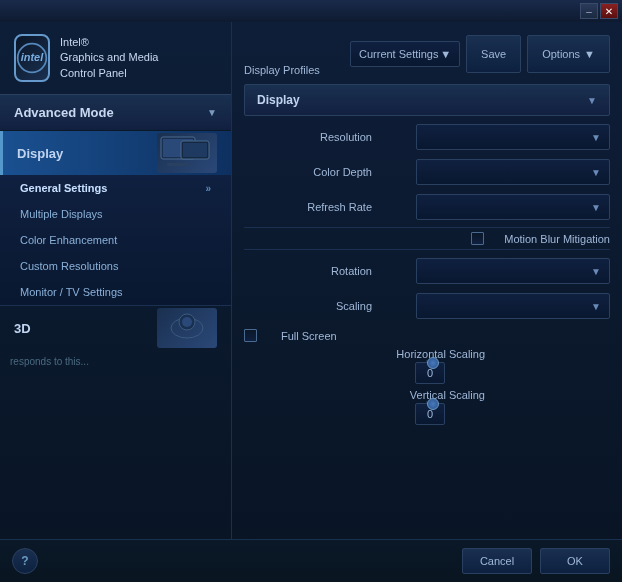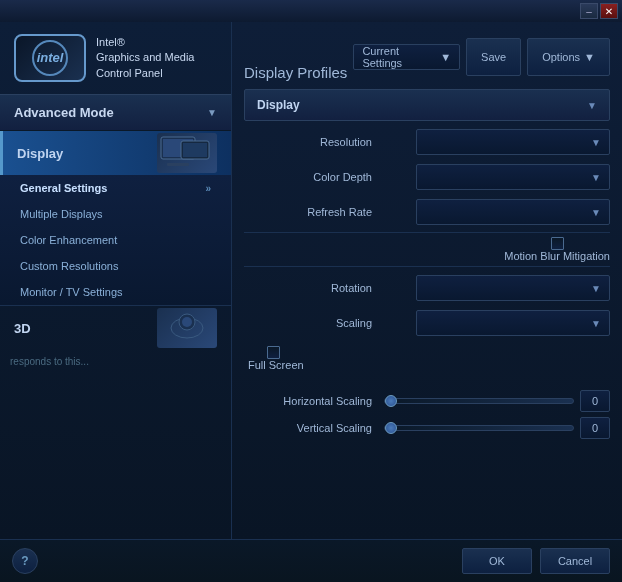--- a/index.html
+++ b/index.html
@@ -56,21 +56,21 @@
       border-right: 1px solid #1a3050;
     }
 
     .sidebar-logo {
       padding: 12px 14px;
       display: flex;
       align-items: center;
       gap: 10px;
     }
     .intel-logo {
-      width: 72px;
+      width: 36px;
       height: 48px;
       border: 2px solid #6699cc;
       border-radius: 8px;
       display: flex;
       align-items: center;
       justify-content: center;
       color: #6699cc;
       font-size: 11px;
       font-style: italic;
       font-weight: bold;
@@ -169,21 +169,21 @@
 
     
     .profiles-row {
       display: flex;
       align-items: center;
       margin-bottom: 8px;
       gap: 6px;
     }
     .profiles-label {
       color: #a0b8d8;
-      font-size: 15px;
+      font-size: 11px;
       min-width: 100px;
       margin-top: 32px;
     }
     .profiles-dropdown {
       flex: 1;
       height: 26px;
       background: linear-gradient(to bottom, #0f2040, #091830);
       border: 1px solid #2a4060;
       border-radius: 2px;
       color: #a0b8d8;
@@ -262,41 +262,41 @@
       display: flex;
       align-items: center;
       justify-content: flex-end;
       margin-bottom: 6px;
       padding: 4px 0;
       border-top: 1px solid #1a3050;
       border-bottom: 1px solid #1a3050;
     }
     .checkbox-item {
       display: flex;
-      align-items: center;
-      gap: 0;
-      color: #a0b8d8;
-      font-size: 11px;
-      cursor: pointer;
-      flex-direction: column;
+      align-items: flex-end;
+      gap: 20px;
+      color: #a0b8d8;
+      font-size: 11px;
+      cursor: pointer;
     }
     .checkbox-box {
       width: 13px;
       height: 13px;
       border: 1px solid #4a6a90;
       background: linear-gradient(to bottom, #0a1828, #0f2040);
       border-radius: 1px;
       flex-shrink: 0;
     }
 
     
     .slider-row {
       display: flex;
       align-items: center;
       margin-bottom: 5px;
+      flex-direction: column;
     }
     .slider-label {
       width: 140px;
       color: #a0b8d8;
       font-size: 11px;
       text-align: right;
       padding-right: 12px;
       flex-shrink: 0;
     }
     .slider-track {
@@ -330,21 +330,21 @@
       align-items: center;
       justify-content: center;
       margin-left: 6px;
       border-radius: 2px;
     }
 
     
     .full-screen-row {
       display: flex;
       align-items: center;
-      margin-bottom: 16px;
+      margin-bottom: 3px;
       padding: 3px 0;
     }
     .full-screen-label {
       padding-left: 4px;
       color: #a0b8d8;
       font-size: 11px;
     }
 
     
     .bottom-bar {
@@ -566,15 +566,15 @@
       </div>
       <div class="slider-value">0</div>
     </div>
 
   </div>
 </div>
 
 <div class="bottom-bar">
   <div class="btn-help">?</div>
   <div style="flex:1;"></div>
+  <div class="btn-action">Cancel</div>
   <div class="btn-action">OK</div>
-  <div class="btn-action">Cancel</div>
 </div>
 
 </body></html>

